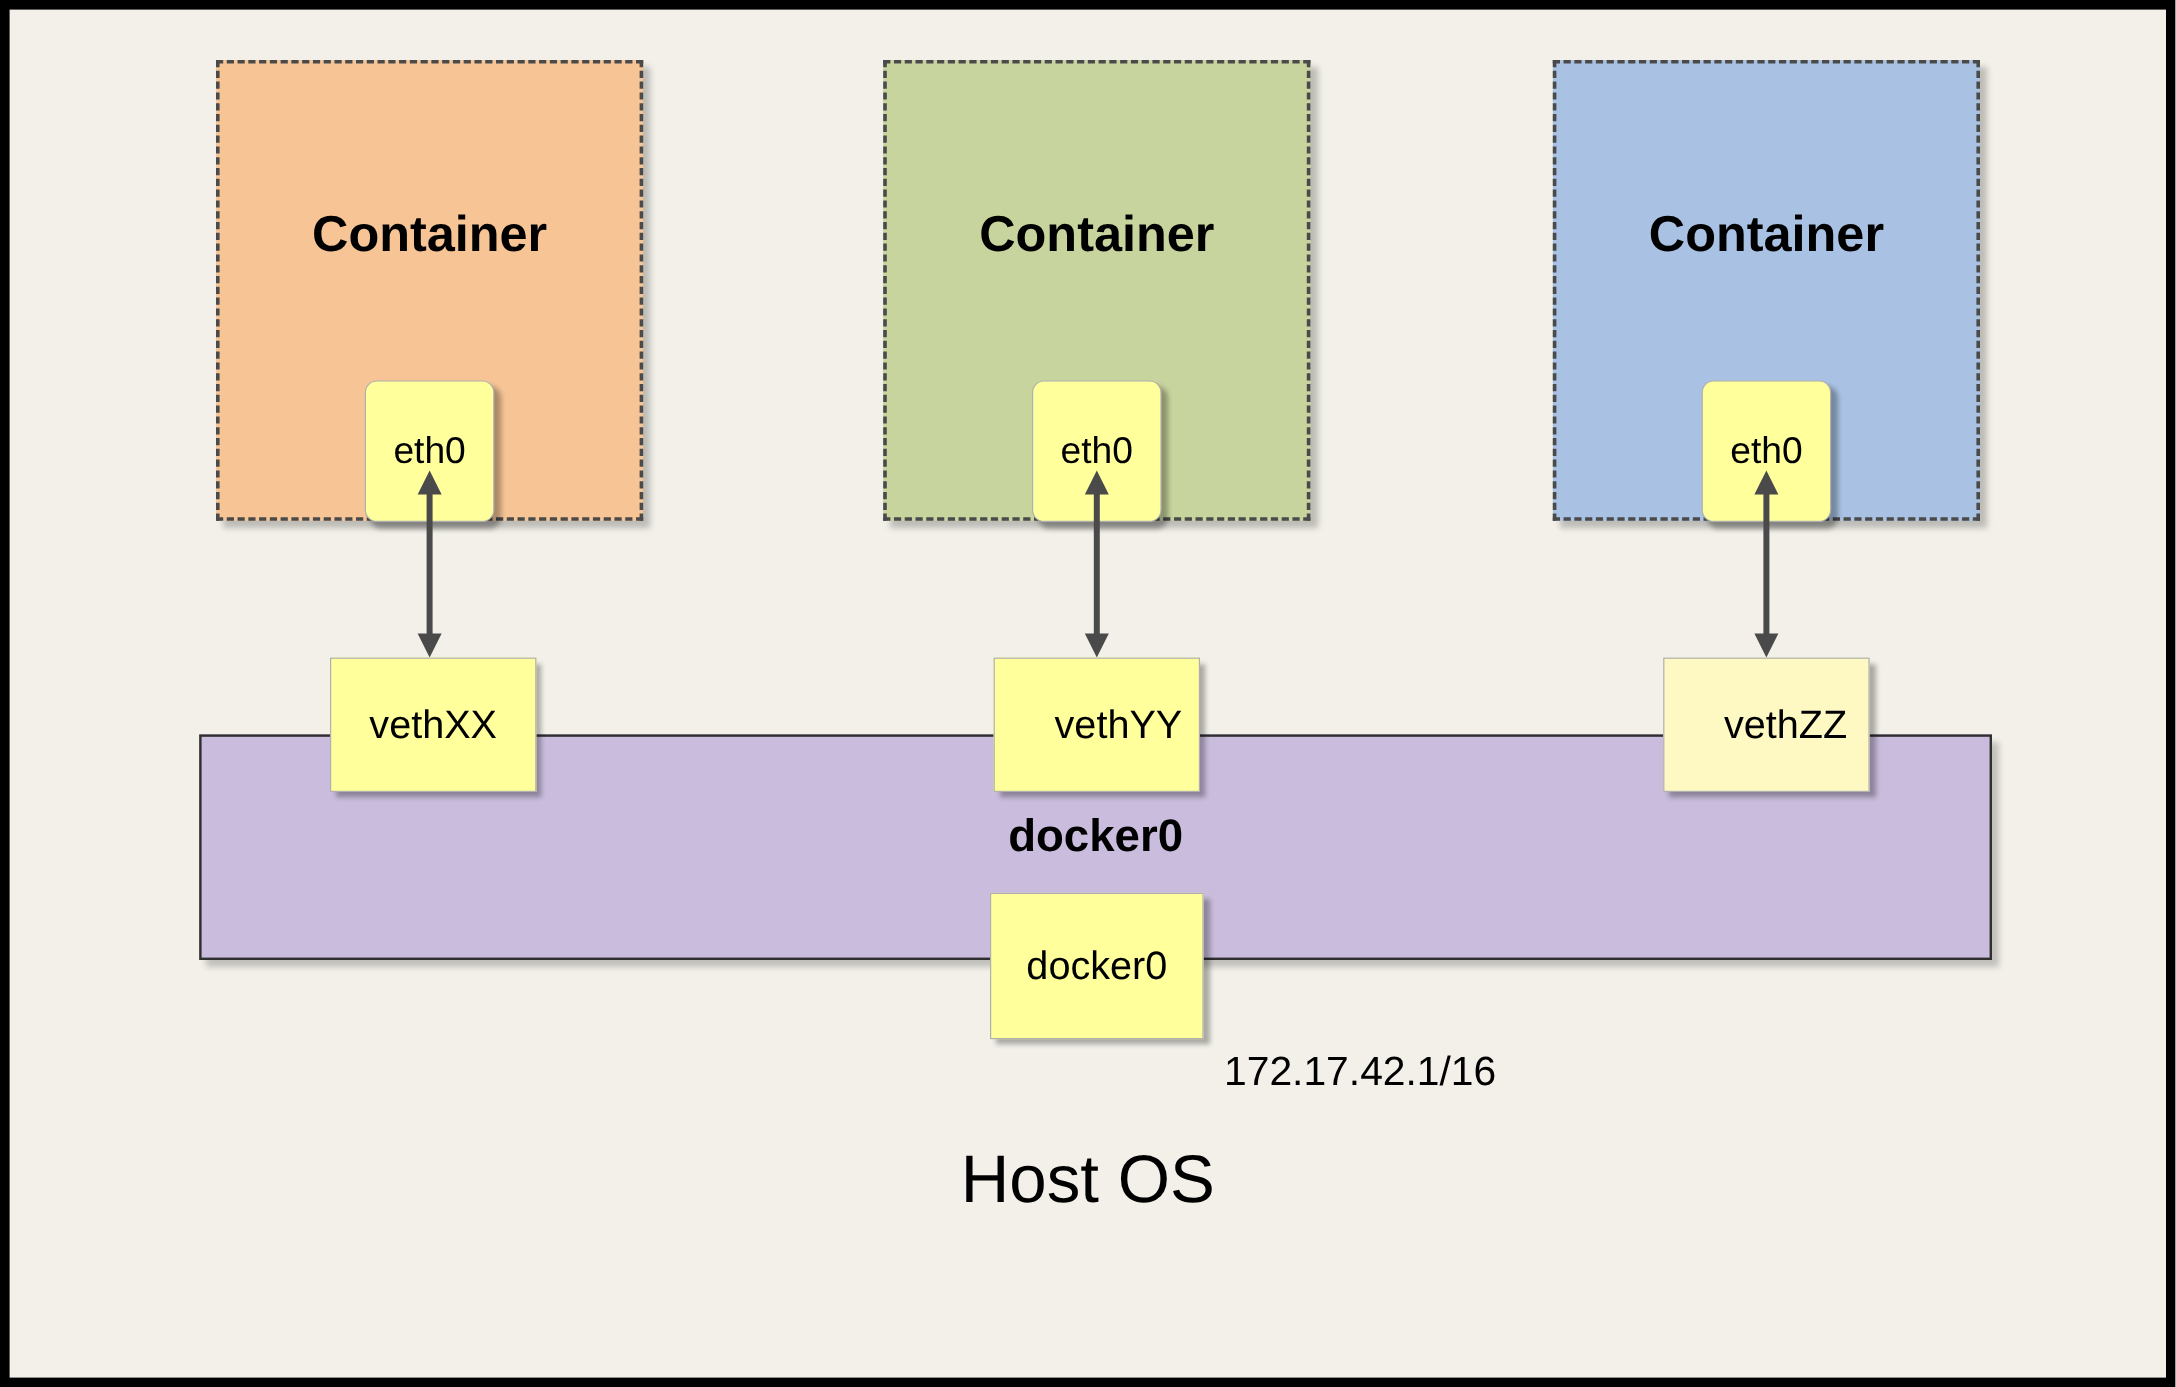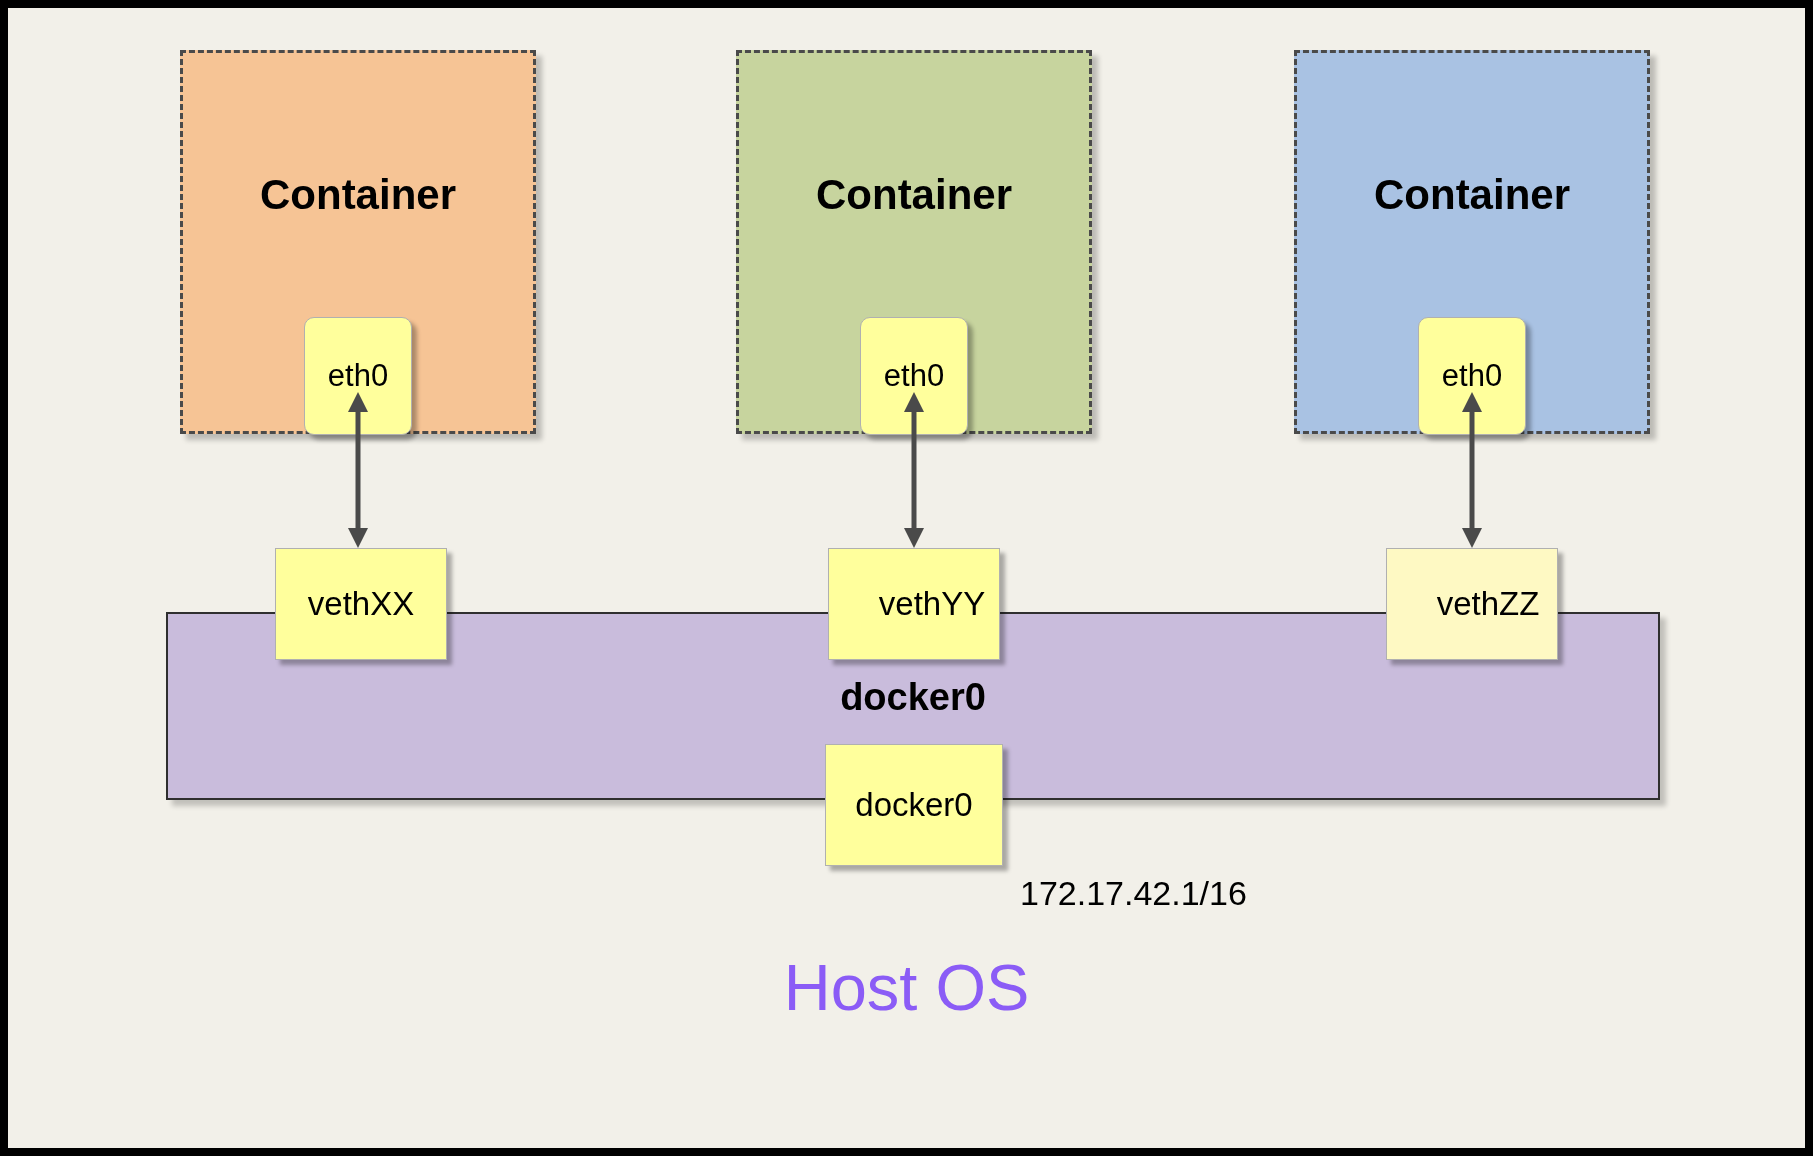--- a/index.html
+++ b/index.html
@@ -117,23 +117,23 @@
     color: #000000;
     z-index: 3;
     margin-top: 24px;
   }
   .host-label {
     position: absolute;
     left: 0;
     top: 942px;
     width: 100%;
     text-align: center;
-    font-size: 65px;
+    font-size: 56px;
     font-weight: 400;
-    color: #8b5cf6;
+    color: #000000;
   }
 </style>
 </head>
 <body>
 
 <div class="canvas" style="background-color: rgb(242, 240, 233);">
 
   <div class="container-box c1" style="background-color: rgb(246, 196, 149);">
     <div class="container-label">Container</div>
     <div class="node eth-node" style="background-color: rgb(255, 255, 156);">eth0</div>

